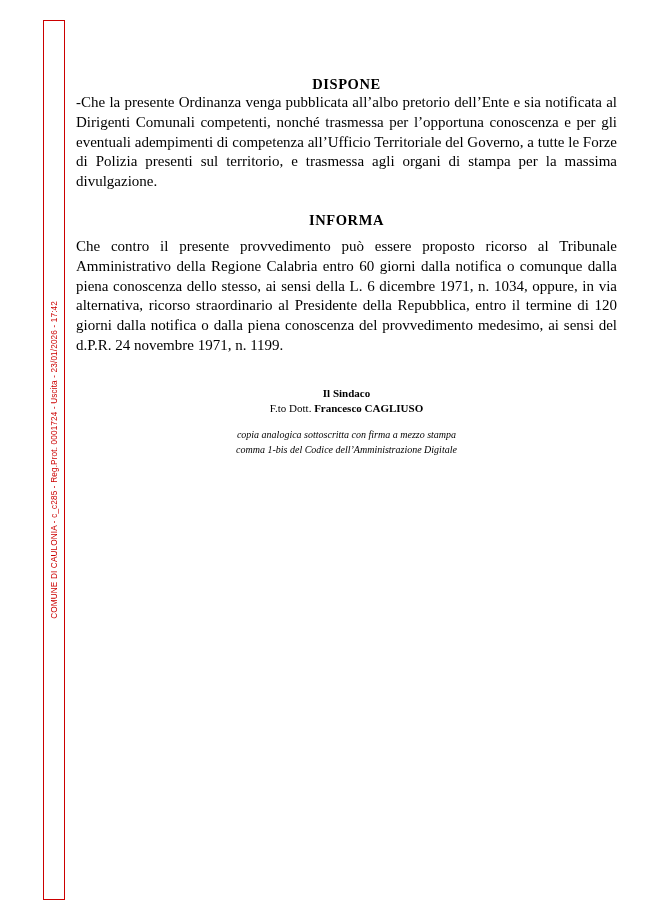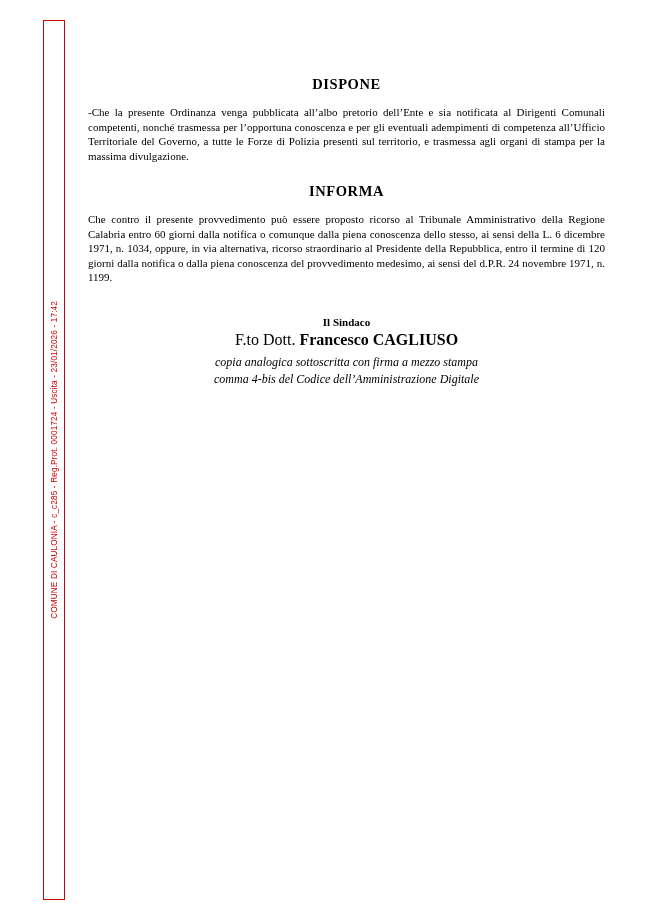--- a/index.html
+++ b/index.html
@@ -68,49 +68,49 @@
     text-align: center;
     font-weight: bold;
     font-size: 14.5px;
     letter-spacing: 0.6px;
     margin: 0;
   }
   .heading.dispone { margin-top: 16px; }
   .heading.informa { margin-top: 20px; margin-bottom: 8px; }
 
   p.para {
-    font-size: 11px;
+    font-size: 15px;
     line-height: 1.32;
     text-align: justify;
-    margin: 12px;
+    margin: 0;
     text-indent: 0;
   }
   .para-1 { margin-top: 30px; }
   .para-2 { margin-top: 13px; }
   .para-3 { margin-top: 20px; }
 
   .signature {
     margin-top: 30px;
     text-align: center;
   }
   .sig-title {
     font-weight: bold;
     font-size: 11px;
     line-height: 1.35;
   }
   .sig-name {
-    font-size: 16px;
+    font-size: 11px;
     line-height: 1.35;
   }
   .sig-name b { font-weight: bold; }
   .sig-note {
     font-style: italic;
-    font-size: 12px;
+    font-size: 10px;
     line-height: 1.45;
-    margin-top: 3px;
+    margin-top: 13px;
   }
 </style>
 </head>
 <body>
 
 <div class="page">
 
   <div class="stamp-box"></div>
   <div class="stamp-text">
     <span>COMUNE DI CAULONIA - c_c285 - Reg.Prot. 0001724 - Uscita - 23/01/2026 - 17:42</span>
@@ -125,18 +125,18 @@
 
     <h2 class="heading informa">INFORMA</h2>
 
     <p class="para para-3">Che contro il presente provvedimento può essere proposto ricorso al Tribunale Amministrativo della Regione Calabria entro 60 giorni dalla notifica o comunque dalla piena conoscenza dello stesso, ai sensi della L. 6 dicembre 1971, n. 1034, oppure, in via alternativa, ricorso straordinario al Presidente della Repubblica, entro il termine di 120 giorni dalla notifica o dalla piena conoscenza del provvedimento medesimo, ai sensi del d.P.R. 24 novembre 1971, n. 1199.</p>
 
     <div class="signature">
       <div class="sig-title">Il Sindaco</div>
       <div class="sig-name"><span>F.to Dott. </span><b>Francesco CAGLIUSO</b></div>
       <div class="sig-note">
         <div>copia analogica sottoscritta con firma a mezzo stampa</div>
-        <div>comma 4-bis del Codice dell’Amministrazione Digitale</div>
+        <div>comma 1-bis del Codice dell’Amministrazione Digitale</div>
       </div>
     </div>
 
   </div>
 </div>
 
 </body></html>

